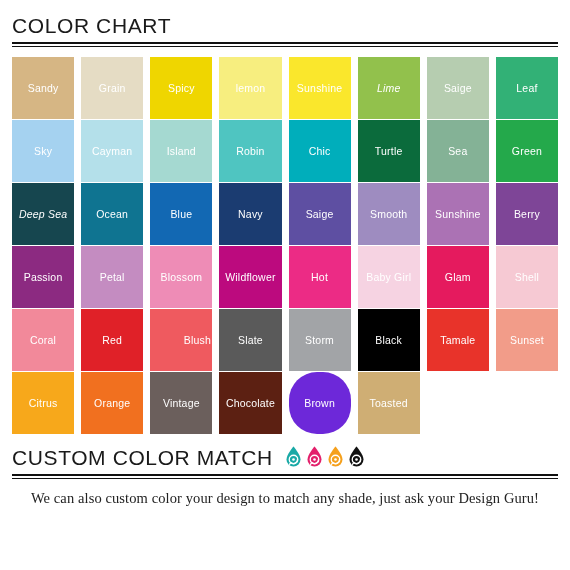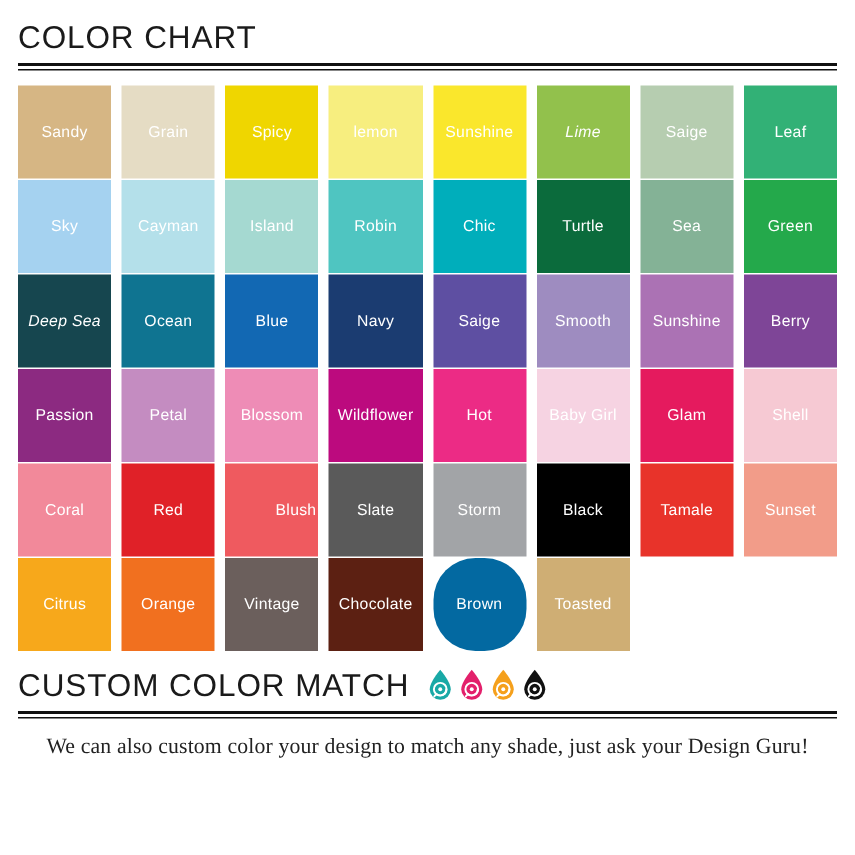--- a/index.html
+++ b/index.html
@@ -240,21 +240,21 @@
       </div>
       <div class="swatch" style="background: rgb(241, 112, 31);">
         <span class="swatch-label" style="color: rgb(255, 255, 255);">Orange</span>
       </div>
       <div class="swatch" style="background: rgb(107, 95, 92);">
         <span class="swatch-label" style="color: rgb(255, 255, 255);">Vintage</span>
       </div>
       <div class="swatch" style="background: rgb(92, 32, 18);">
         <span class="swatch-label" style="color: rgb(255, 255, 255);">Chocolate</span>
       </div>
-      <div class="swatch" style="background: #0369a1; border-radius: 28px;">
+      <div class="swatch" style="background: #6d28d9; border-radius: 28px;">
         <span class="swatch-label" style="color: rgb(255, 255, 255);">Brown</span>
       </div>
       <div class="swatch" style="background: rgb(207, 174, 116);">
         <span class="swatch-label" style="color: rgb(255, 255, 255);">Toasted</span>
       </div>
     </div>
 
   <div class="custom-section">
     <div class="custom-row">
       <div class="heading-text">CUSTOM COLOR MATCH</div>

